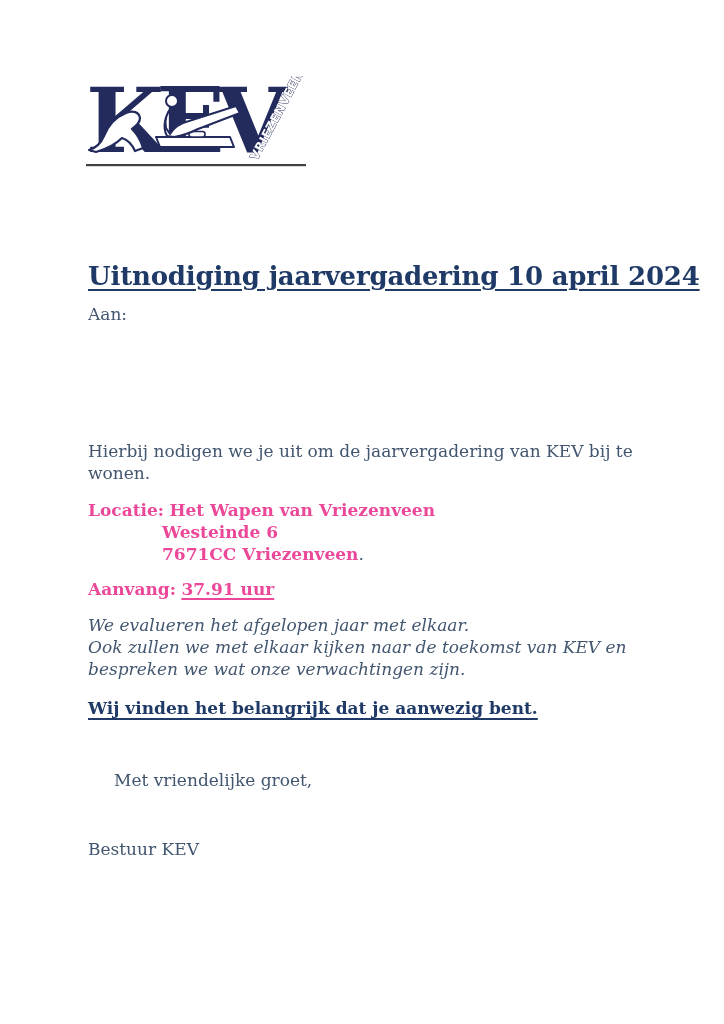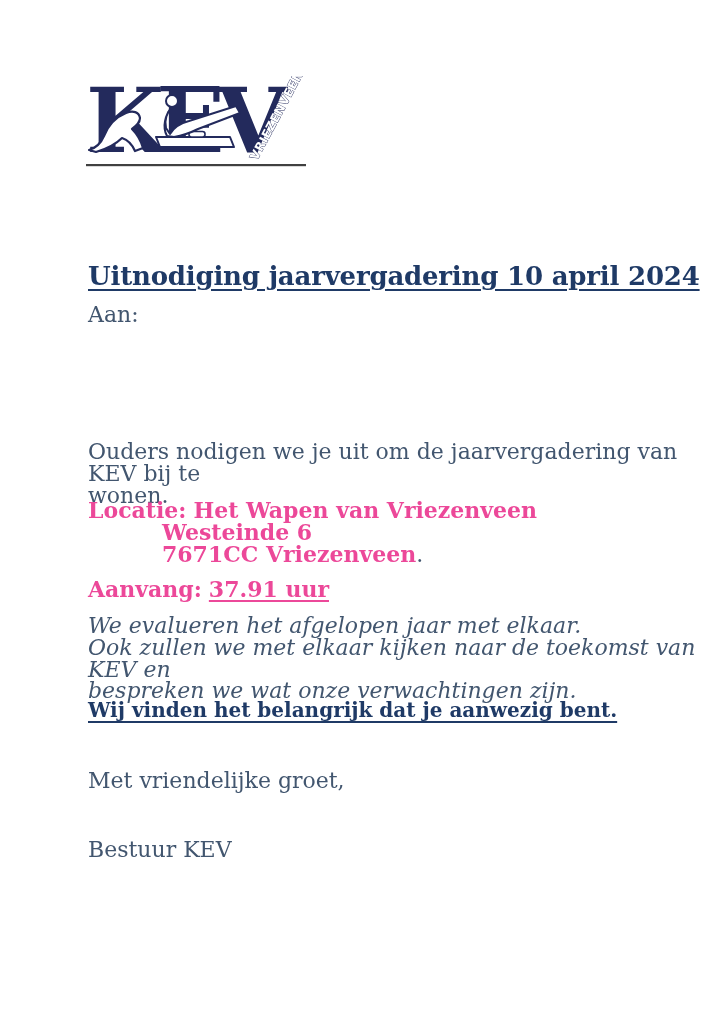--- a/index.html
+++ b/index.html
@@ -34,21 +34,21 @@
     font-size: 26px;
     font-weight: bold;
     color: #1f3a66;
     letter-spacing: -0.2px;
     text-decoration: underline;
     text-decoration-thickness: 2px;
     text-underline-offset: 4px;
   }
 
   .bodytext {
-    font-size: 22px;
+    font-size: 17px;
     line-height: 21.8px;
     color: #42566f;
   }
   .boldnavy {
     font-weight: bold;
     color: #ec4899;
   }
 
   .recipients { top: 304px; display: flex; }
   .recipients .label { width: 84px; flex: 0 0 84px; }
@@ -58,28 +58,28 @@
   .loc .indent { padding-left: 74px; }
   .start  { top: 579px; }
   .start .time {
     text-decoration: underline;
     text-decoration-thickness: 2px;
     text-underline-offset: 3px;
   }
   .para   { top: 615px; font-style: italic; }
   .emphasis {
     top: 698px;
-    font-size: 20px;
+    font-size: 17px;
     font-weight: bold;
     color: #1f3a66;
     text-decoration: underline;
     text-decoration-thickness: 2px;
     text-underline-offset: 4px;
   }
-  .salutation { top: 770px; }
+  .salutation { top: 770px; margin-left: 26px; }
   .signature  { top: 814px; margin-top: 25px; }
 </style>
 </head>
 <body>
 
 <div class="page">
 
   <div class="logo-wrap">
     <svg width="220" height="92" viewBox="0 0 220 92" xmlns="http://www.w3.org/2000/svg">
 
@@ -105,21 +105,21 @@
     </svg>
   </div>
 
   <div class="abs title">Uitnodiging jaarvergadering 10 april 2024</div>
 
   <div class="abs recipients bodytext">
     <span class="label">Aan:</span>
   </div>
 
   <div class="abs intro bodytext">
-    <span>Ouders nodigen we je uit om de jaarvergadering van KEV bij te</span><br>
+    <span>Hierbij nodigen we je uit om de jaarvergadering van KEV bij te</span><br>
     <span>wonen.</span>
   </div>
 
   <div class="abs loc bodytext">
     <div>
       <span class="boldnavy">Locatie:</span>
       <span class="boldnavy">Het Wapen van Vriezenveen</span>
     </div>
     <div class="indent boldnavy">Westeinde 6</div>
     <div class="indent">

